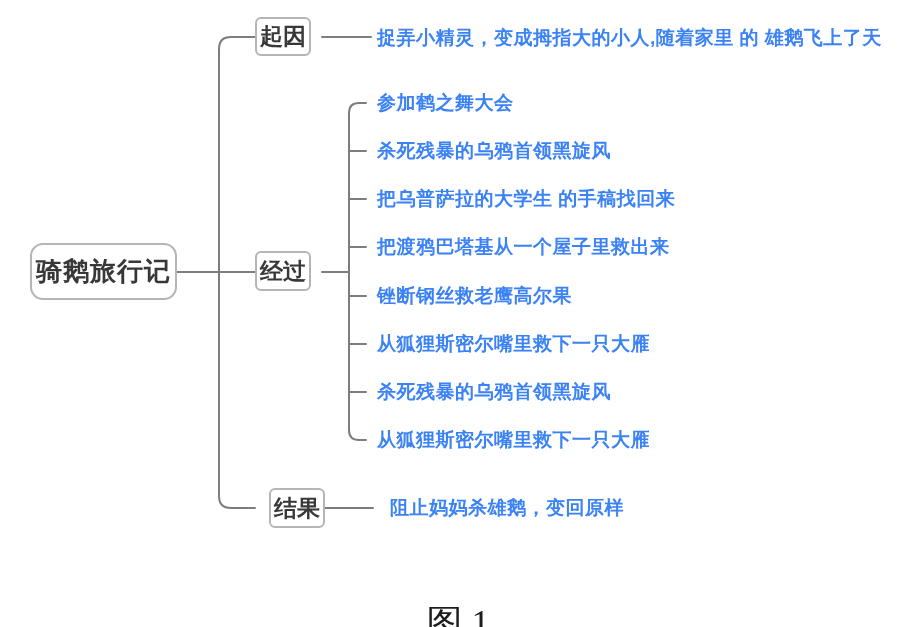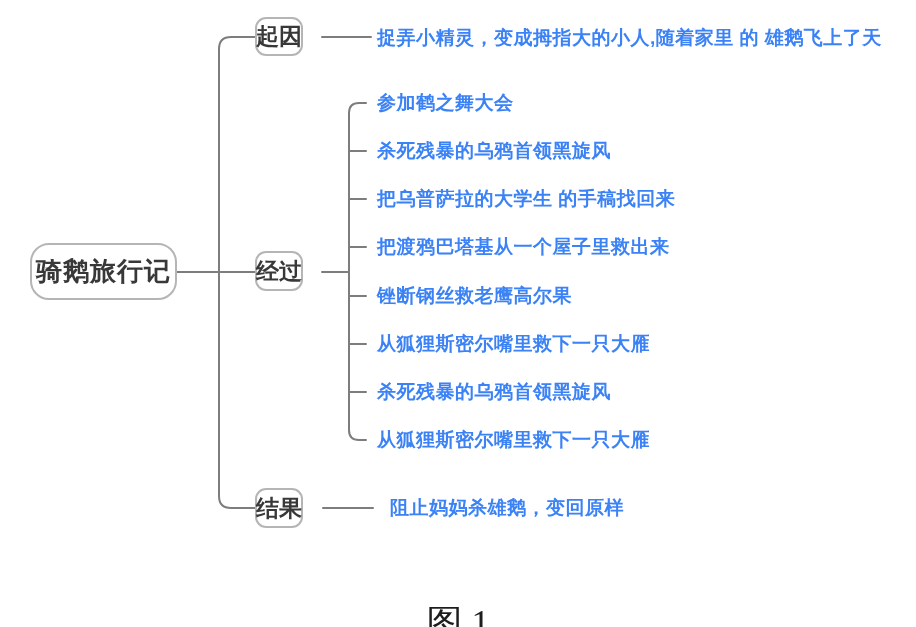--- a/index.html
+++ b/index.html
@@ -32,33 +32,33 @@
     justify-content: center;
     color: #383838;
     font-weight: 700;
     white-space: nowrap;
   }
   .root-box {
     left: 30px;
     top: 243px;
     width: 147px;
     height: 57px;
-    border-radius: 19px;
+    border-radius: 13px;
     font-size: 26px;
     letter-spacing: 1px;
   }
   .branch-box {
-    width: 48px;
+    width: 56px;
     height: 40px;
-    border-radius: 11px;
+    border-radius: 6px;
     font-size: 23px;
   }
   .branch-cause  { left: 255px; top: 17px;  height: 39px; }
   .branch-process{ left: 255px; top: 251px; }
-  .branch-result { left: 255px; top: 488px; }
+  .branch-result { left: 269px; top: 488px; }
   .leaf {
     position: absolute;
     left: 377px;
     height: 28px;
     line-height: 28px;
     font-size: 19px;
     font-weight: 700;
     letter-spacing: 0.5px;
     color: #3b82f6;
     white-space: nowrap;

